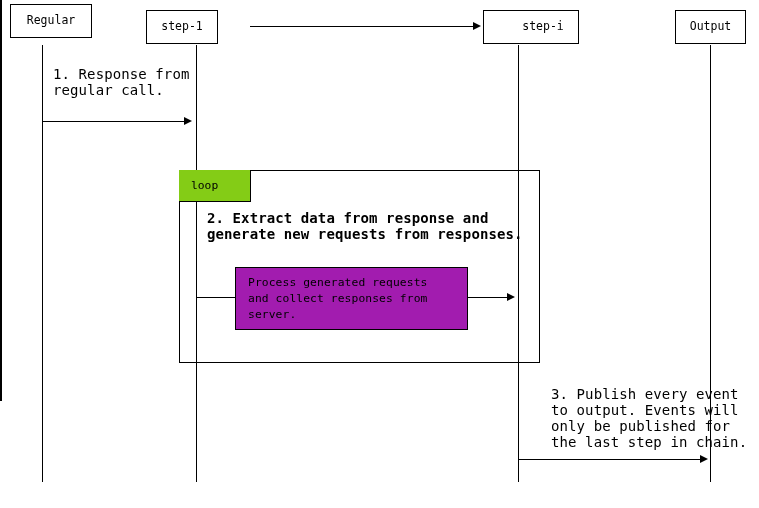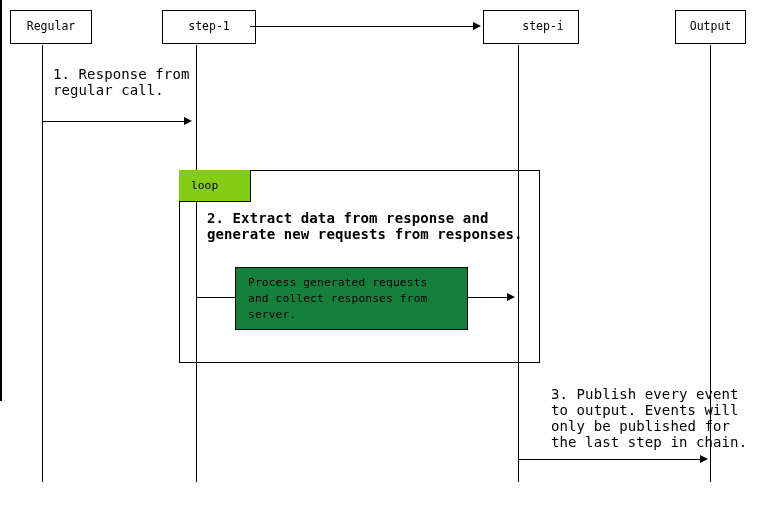--- a/index.html
+++ b/index.html
@@ -90,40 +90,40 @@
     font-size: 11.3px;
     color: #000000;
     padding-left: 12px;
     white-space: nowrap;
   }
   
   .note-box {
     position: absolute;
     box-sizing: border-box;
     border: 1px solid #000000;
-    background: #15803d;
+    background: #a21caf;
     font-size: 11.3px;
     line-height: 16px;
     color: #000000;
     white-space: pre;
     padding: 7px 0 0 12px;
     letter-spacing: 0.1px;
   }
 </style>
 </head>
 <body>
 
 <div id="canvas">
 
   <div class="edge-strip"></div>
 
-  <div class="participant" style="left:10px; top:10px; width:82px; height:34px;">
+  <div class="participant" style="left:10px; top:4px; width:82px; height:34px;">
     <span>Regular</span>
   </div>
-  <div class="participant" style="left:162px; top:10px; width:94px; height:34px;">
+  <div class="participant" style="left:146px; top:10px; width:72px; height:34px;">
     <span>step-1</span>
   </div>
   <div class="participant" style="left:483px; top:10px; width:96px; height:34px;padding-left:24px;">
     <span>step-i</span>
   </div>
   <div class="participant" style="left:675px; top:10px; width:71px; height:34px;">
     <span>Output</span>
   </div>
 
   <div class="lifeline" style="left:42px;  top:45px; height:437px;"></div>

